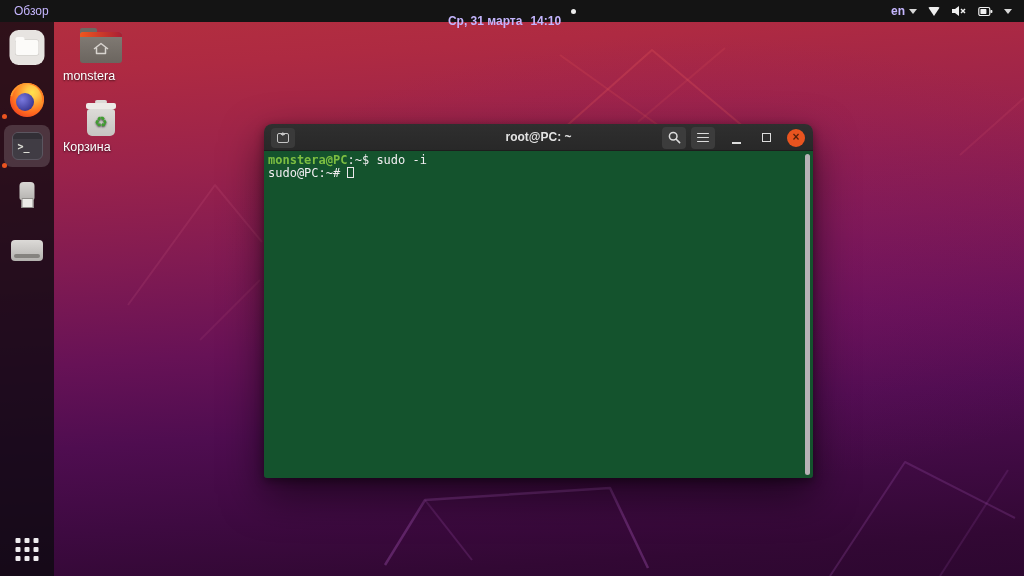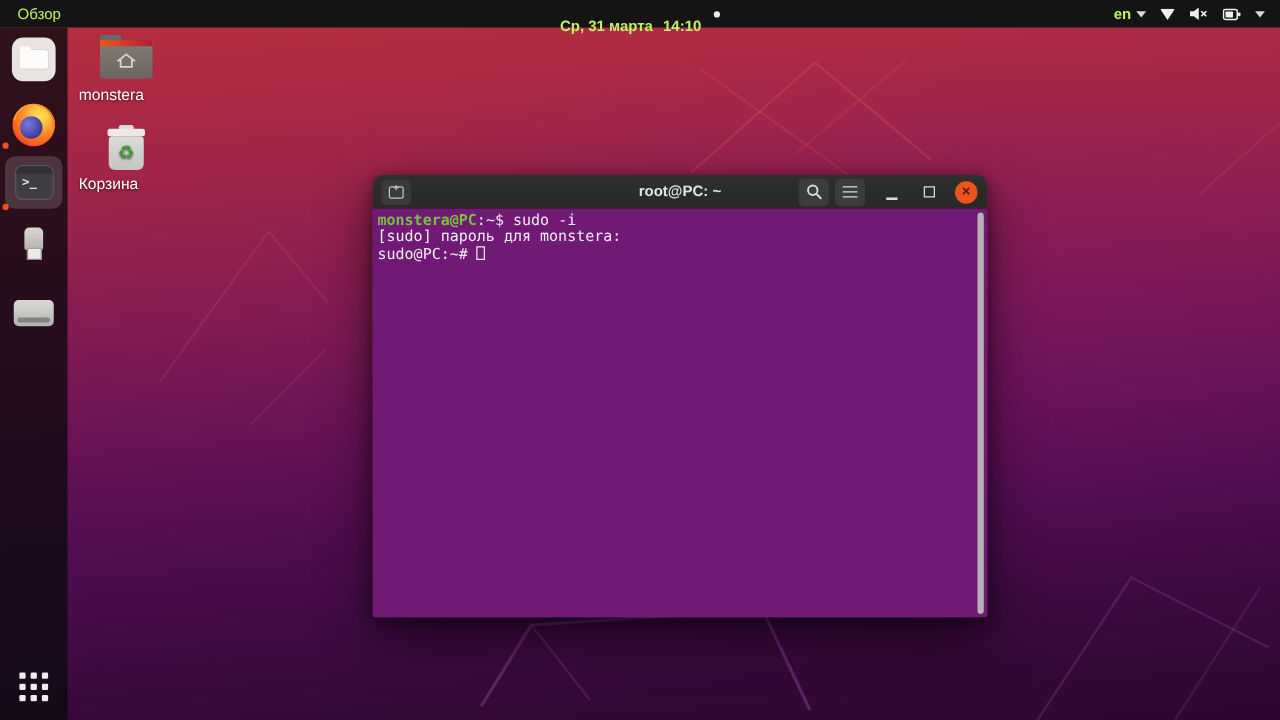--- a/index.html
+++ b/index.html
@@ -12,21 +12,21 @@
     background:
       radial-gradient(75% 60% at 68% 45%, rgba(128,20,116,0.30), rgba(0,0,0,0) 65%),
       linear-gradient(176deg,
         #b5303e 0%, #ae2a42 12%, #9b234b 27%, #821b52 42%,
         #671256 57%, #4f0d50 70%, #3e0a41 83%, #320834 93%, #2d0730 100%);
   }
   .pattern { position:absolute; inset:0; }
 
   
   .topbar { position:absolute; left:0; top:0; width:1024px; height:22px;
-    background:#141414; color:#bef264; font-size:12px; z-index:50;
+    background:#141414; color:#c4b5fd; font-size:12px; z-index:50;
     display:flex; align-items:flex-start; }
   .tb-left { display:flex; align-items:center; height:100%; }
   .tb-activities { padding:0 14px; height:100%; display:flex; align-items:center; cursor:default; }
   .tb-appmenu { display:flex; align-items:center; gap:6px; padding:0 10px; height:100%; }
   .mini-term { width:14px; height:12px; background:#2e2e2e; border:1px solid #c9c9c9;
     border-radius:3px; position:relative; }
   .mini-term::after { content:">_"; position:absolute; left:1.5px; top:-1px;
     font:bold 6px "DejaVu Sans Mono", monospace; color:#e5e5e5; }
   .caret-down { width:0; height:0; border-left:4px solid transparent;
     border-right:4px solid transparent; border-top:5px solid #d8d8d8; display:inline-block; }
@@ -94,23 +94,23 @@
     background:#dcdad7; border-radius:2px; }
   .trash .lid { position:absolute; left:0; top:3px; width:30px; height:6px;
     background:#eceae7; border-radius:2px; }
   .trash .body { position:absolute; left:1px; top:9px; width:28px; height:27px;
     background:linear-gradient(#dddbd8,#c6c4c1); border-radius:3px 3px 5px 5px;
     display:flex; align-items:center; justify-content:center; }
   .trash .recycle { color:#3f9e2f; font-size:15px; line-height:1;
     font-family:"DejaVu Sans", sans-serif; }
 
   
-  .window { position:absolute; left:264px; top:140px; width:492px; height:354px;
+  .window { position:absolute; left:264px; top:124px; width:549px; height:354px;
     border-radius:8px 8px 3px 3px; overflow:hidden; z-index:30;
-    box-shadow:0 16px 42px rgba(0,0,0,0.55), 0 3px 10px rgba(0,0,0,0.4);margin-left:34px; }
+    box-shadow:0 16px 42px rgba(0,0,0,0.55), 0 3px 10px rgba(0,0,0,0.4); }
   .titlebar { height:27px; background:linear-gradient(#2f2f2f,#282828);
     border-bottom:1px solid #1d1d1d; position:relative;
     display:flex; align-items:center; }
   .new-tab-btn { position:absolute; left:7px; top:3.5px; width:24px; height:20px;
     background:#3a3a3a; border-radius:4px; display:flex; align-items:center; justify-content:center; }
   .new-tab-glyph { width:12px; height:10px; border:1.2px solid #c5c5c5; border-radius:2px;
     position:relative; }
   .new-tab-glyph::after { content:'+'; position:absolute; left:2.5px; top:-3.5px;
     font:bold 8px "Liberation Sans", sans-serif; color:#c5c5c5; }
   .win-title { flex:1; text-align:center; color:#e3e3e3; font-weight:bold; font-size:12px; }
@@ -121,21 +121,21 @@
   .min-glyph { width:9px; height:2px; background:#dcdcdc; margin:10px 0 0 0; }
   .max-glyph { width:9px; height:9px; border:1.5px solid #dcdcdc; }
   .min-wrap { width:22px; display:flex; justify-content:center; margin-left:10px; }
   .max-wrap { width:22px; display:flex; justify-content:center; margin-left:8px; }
   .close-btn { width:18px; height:18px; border-radius:50%; background:#e9541f;
     display:flex; align-items:center; justify-content:center; margin-left:10px; }
   .close-x { color:#56200b; font-size:12px; font-weight:bold; line-height:1; margin-top:-1px; }
   .burger { display:flex; flex-direction:column; gap:2.5px; }
   .burger i { width:12px; height:1.6px; background:#dcdcdc; border-radius:1px; }
 
-  .term-body { position:relative; height:327px; background:#701a75;
+  .term-body { position:relative; height:327px; background:#14532d;
     padding:3px 14px 0 4px; }
   .term-line { font:12px/13.4px "DejaVu Sans Mono", monospace; color:#f1edf1;
     white-space:pre; }
   .p-green { color:#7cbe41; font-weight:bold; }
   .cursor-hollow { display:inline-block; width:7px; height:11px;
     border:1px solid #ece8ec; vertical-align:-1px; }
   .term-scrollbar { position:absolute; right:3px; top:3px; bottom:3px; width:5px;
     background:#b7b2b6; border-radius:3px; }
 </style>
 </head>
@@ -284,19 +284,18 @@
           <div class="max-glyph"></div>
         </div>
         <div class="close-btn">
           <span class="close-x">×</span>
         </div>
       </div>
     </div>
 
     <div class="term-body">
       <div class="term-line"><span class="p-green">monstera@PC</span><span>:~$ </span><span>sudo -i</span></div>
-      <div class="term-line"><span>[sudo] пароль для monstera:</span></div>
       <div class="term-line"><span>sudo@PC:~# </span><span class="cursor-hollow"></span></div>
       <div class="term-scrollbar"></div>
     </div>
   </div>
 
 </div>
 
 </body></html>

